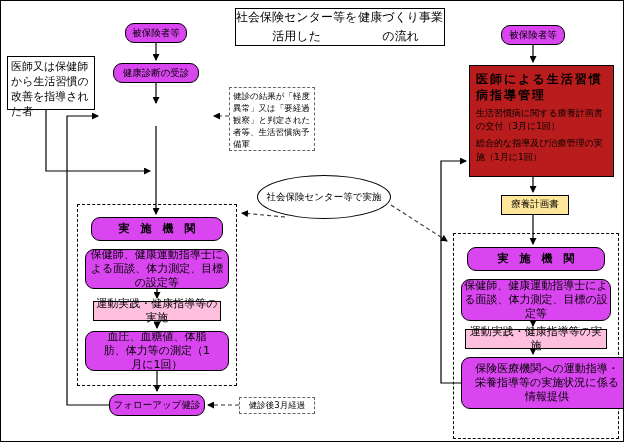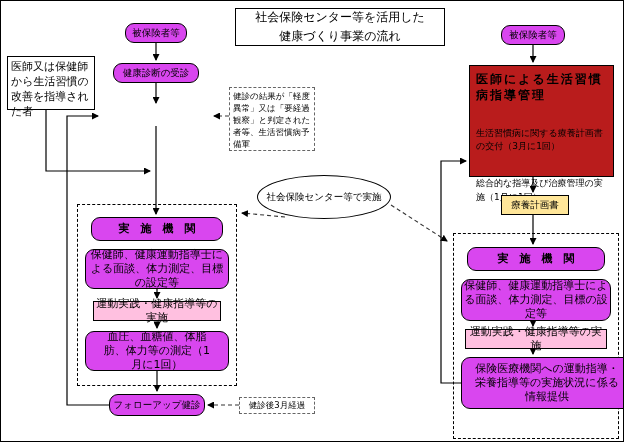--- a/index.html
+++ b/index.html
@@ -1,38 +1,38 @@
 <!DOCTYPE html>
 <html><head>
 <meta charset="utf-8">
 <style>
   * { margin:0; padding:0; box-sizing:border-box; }
   html,body { background:#ffffff; }
   body { font-family:"DejaVu Sans","Liberation Sans",sans-serif; color:#000; }
   .canvas { position:relative; width:624px; height:442px; background:#fff; border:1px solid #000; overflow:hidden; }
   .box { position:absolute; border:1px solid #000; display:flex; align-items:center; justify-content:center; text-align:center; line-height:1.3; background:#fff; }
-  .col { flex-direction:column; }
+  .col { }
   .cyan { background:#d946ef; }
   .pink { background:#ffc0e0; }
-  .gold { background:#ffe699; }
+  .gold { background:#ffe699;font-family:Liberation Mono, monospace; }
   .rounded { border-radius:9px; }
   .dashedbox { border:1px dashed #666; background:#fff; }
   .dashed-container { position:absolute; border:1px dashed #000; background:transparent; }
   .fs85 { font-size:8.5px; }
   .fs9  { font-size:11px; }
   .fs95 { font-size:9.5px; }
   .fs11 { font-size:11px; }
   .bold { font-weight:bold; }
   .tleft { text-align:left; justify-content:flex-start; align-items:flex-start; }
   .pad3 { padding:3px; }
   .ellipse { border-radius:50%; white-space:nowrap; }
   .title-box { border:1.5px solid #000; font-size:12px; line-height:1.55; }
   .ybox { position:absolute; border:1px solid #000; background:#b91c1c; padding:5px 6px; }
   .ybox .dtitle { font-weight:bold; font-size:12px; letter-spacing:2px; line-height:1.35; }
-  .ybox .ditem { font-size:9px; line-height:1.45; margin-top:24px; text-align:left; }
+  .ybox .ditem { font-size:9px; line-height:1.45; margin-top:4px; text-align:left; }
   svg.arrows { position:absolute; left:0; top:0; pointer-events:none; }
 </style>
 </head>
 <body>
 
 <div class="canvas">
 
   <div class="box col title-box" style="left:234px; top:7px; width:210px; height:38px;">
     <div>社会保険センター等を活用した</div>
     <div>健康づくり事業の流れ</div>

